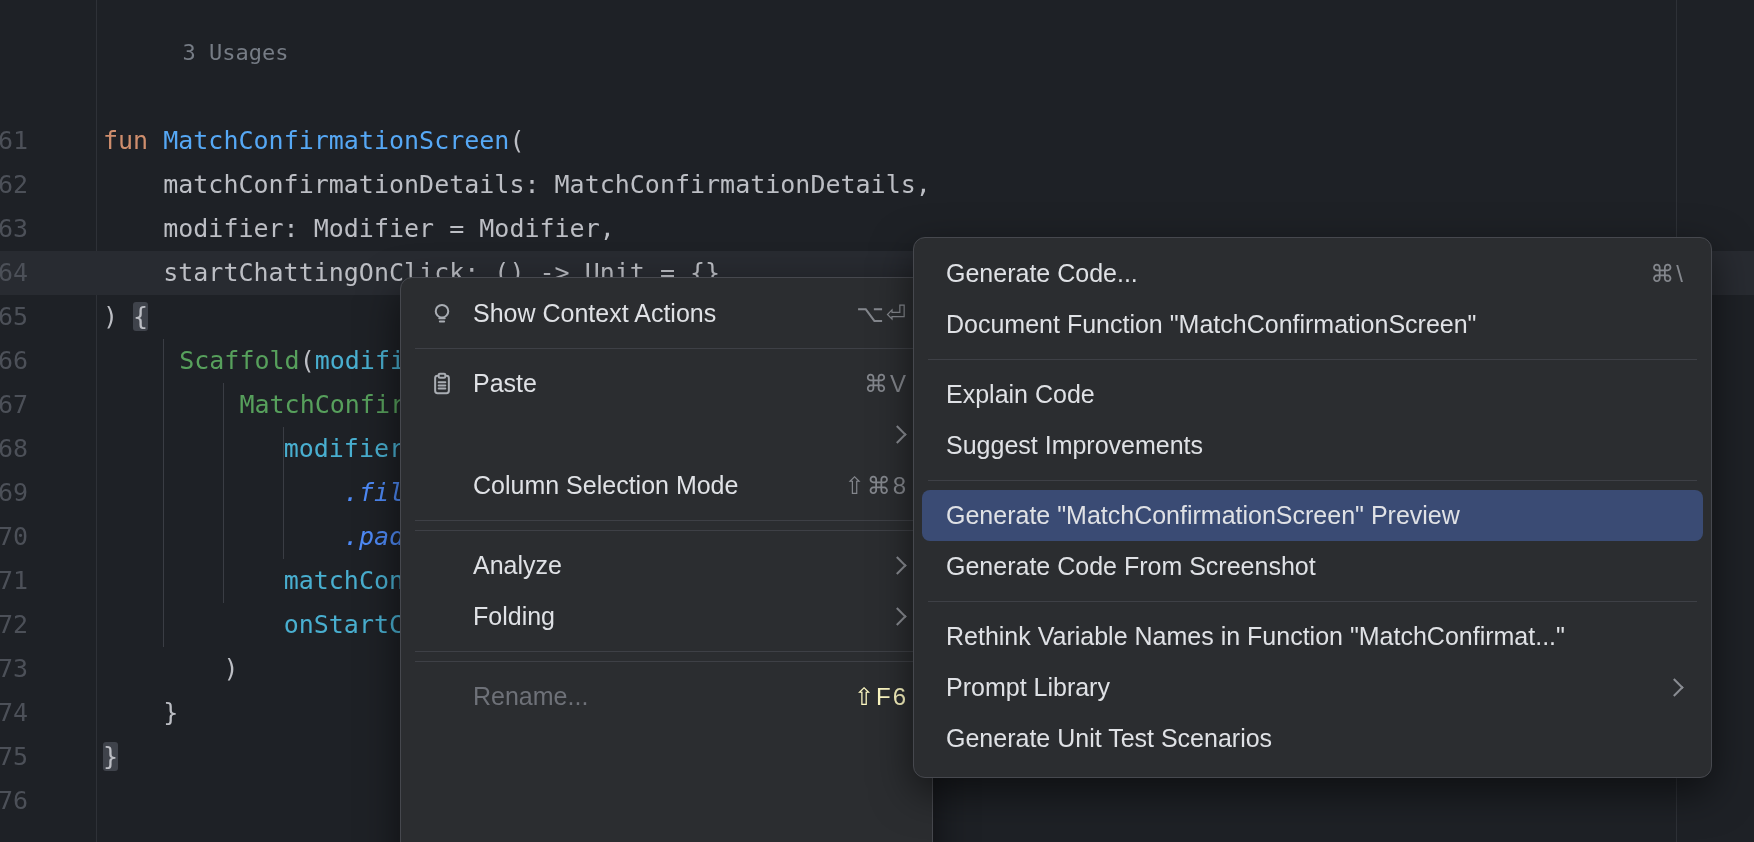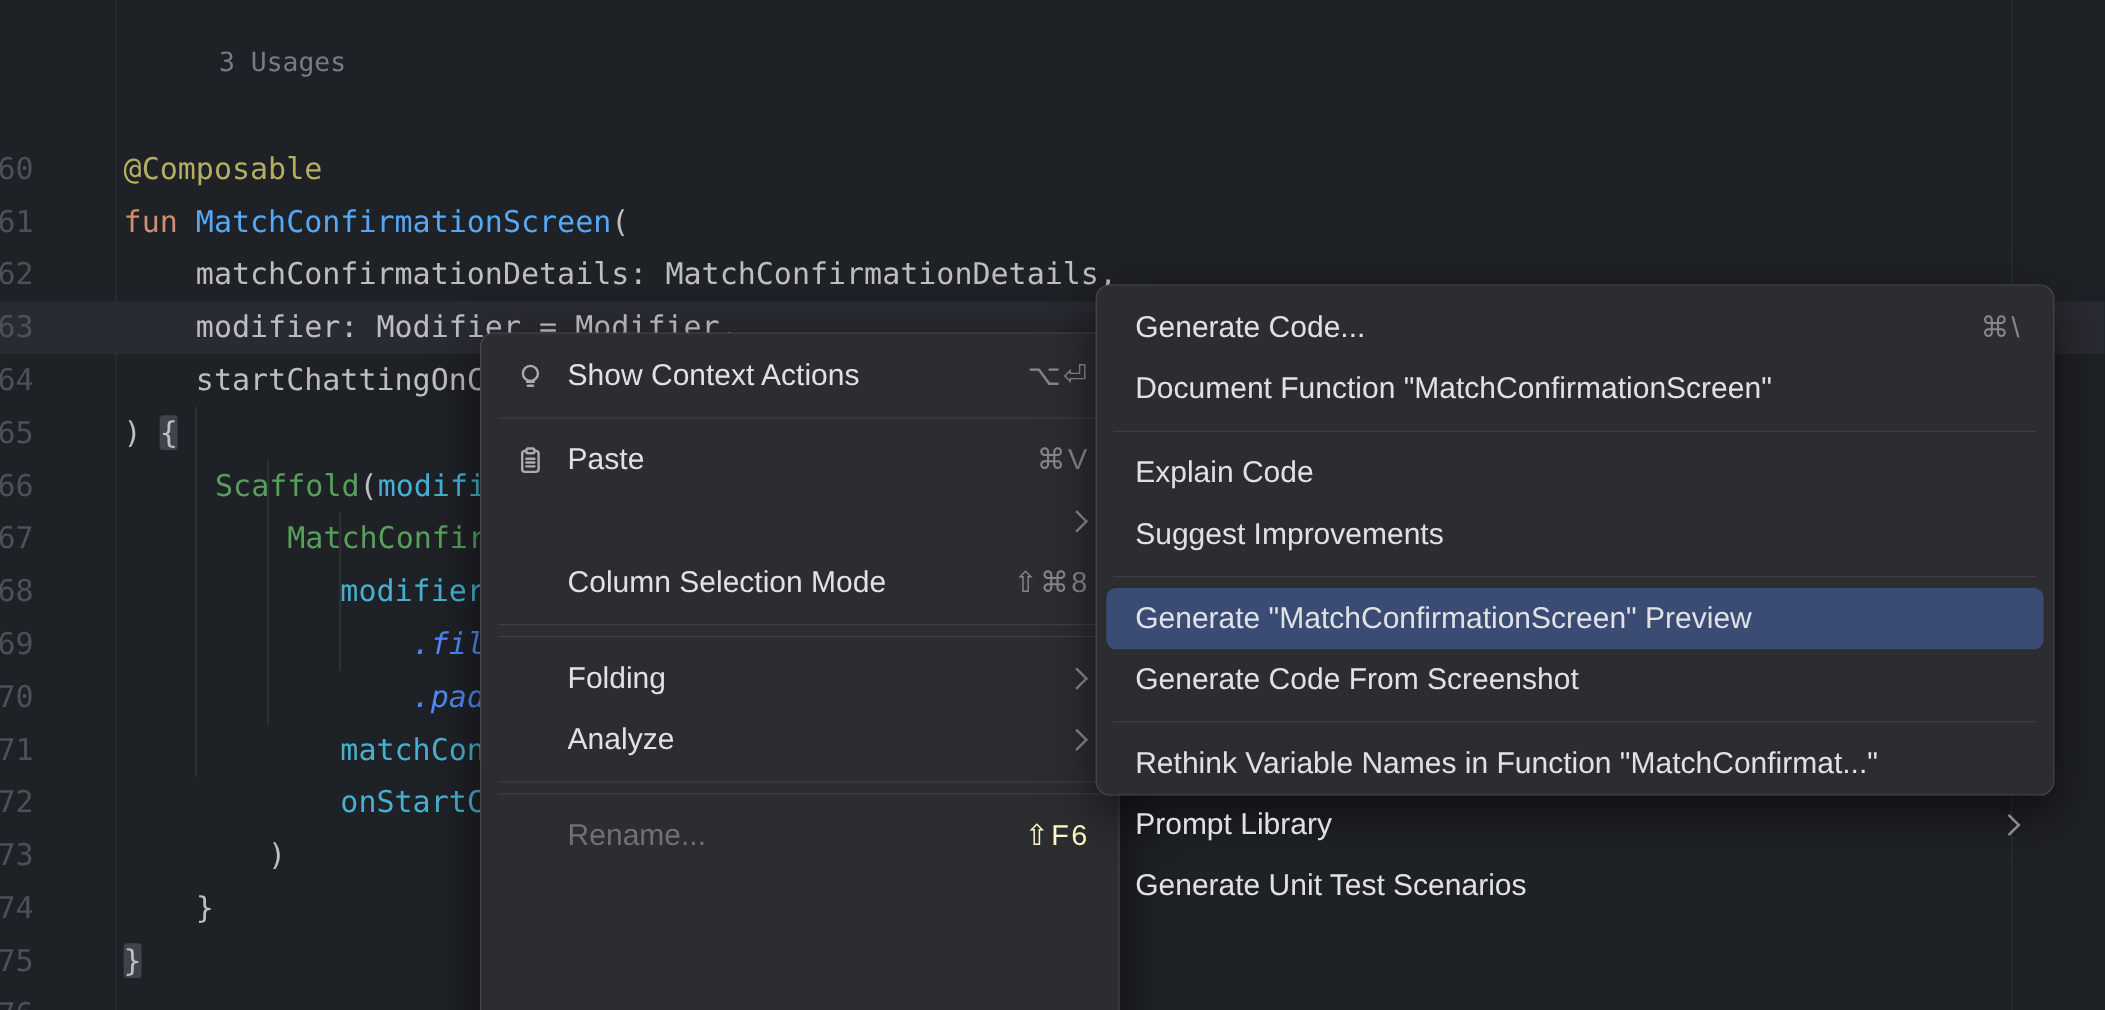--- a/index.html
+++ b/index.html
@@ -27,21 +27,21 @@
   .seg-arg{color:#49AFD0;}
   .seg-ext{color:#4E8AF7;font-style:italic;}
   .seg-brace{color:#BCBEC4;background:#3F434B;border-radius:3px;}
   #usages-row{color:#767C85;font-size:22px;}
   
   .menu{
     position:absolute;background:#2B2D30;border:1px solid #46484E;border-radius:12px;
     box-shadow:0 14px 40px rgba(0,0,0,.55);padding:10px 0;box-sizing:border-box;
   }
   #context-menu{left:400px;top:277px;width:533px;height:620px;z-index:10;}
-  #gemini-submenu{left:913px;top:237px;width:799px;height:426px;z-index:20;}
+  #gemini-submenu{left:913px;top:237px;width:799px;height:541px;z-index:20;}
   .mi{
     position:relative;display:flex;align-items:center;height:51px;
     color:#DFE1E5;font-size:25px;
   }
   #context-menu .mi{padding:0 24px 0 72px;gap:48px;}
   #gemini-submenu .mi{padding:0 26px 0 32px;}
   .mi.sel{margin:0 8px;border-radius:8px;background:#3A4B74;}
   #context-menu .mi.sel{padding:0 16px 0 64px;}
   #gemini-submenu .mi.sel{padding:0 18px 0 24px;}
   .mi.disabled{color:#6E7178;}
@@ -65,21 +65,20 @@
   <div class="vguide" id="margin-guide"></div>
   <div id="current-line-band"></div>
   <div class="indent-guide" style="left:163px;top:339px;height:308px;"></div>
   <div class="indent-guide" style="left:223px;top:383px;height:220px;"></div>
   <div class="indent-guide" style="left:283px;top:427px;height:132px;"></div>
   <div id="codepane">
     <div class="code-row" id="usages-row">
       <span>3 Usages</span>
     </div>
 
-  <div class="code-row"><span class="gut">60</span><span class="seg-ann">@Composable</span></div>
       <div class="code-row"><span class="gut">61</span><span class="seg-kw">fun </span><span class="seg-fn">MatchConfirmationScreen</span><span class="seg-pl">(</span></div>
       <div class="code-row"><span class="gut">62</span><span class="seg-pl">    matchConfirmationDetails: MatchConfirmationDetails,</span></div>
       <div class="code-row"><span class="gut">63</span><span class="seg-pl">    modifier: Modifier = Modifier,</span></div>
       <div class="code-row"><span class="gut">64</span><span class="seg-pl">    startChattingOnClick: () -&gt; Unit = {}</span></div>
       <div class="code-row"><span class="gut">65</span><span class="seg-pl">) </span><span class="seg-brace">{</span></div>
       <div class="code-row"><span class="gut">66</span><span class="seg-pl">    </span><span class="seg-call">Scaffold</span><span class="seg-pl">(</span><span class="seg-arg">modifier</span></div>
       <div class="code-row"><span class="gut">67</span><span class="seg-pl">        </span><span class="seg-call">MatchConfirm</span></div>
       <div class="code-row"><span class="gut">68</span><span class="seg-pl">            </span><span class="seg-arg">modifier</span></div>
       <div class="code-row"><span class="gut">69</span><span class="seg-pl">                </span><span class="seg-ext">.fil</span></div>
       <div class="code-row"><span class="gut">70</span><span class="seg-pl">                </span><span class="seg-ext">.pad</span></div>
@@ -117,25 +116,25 @@
     <div class="mi">
       <span class="chev"></span>
     </div>
     <div class="mi">
       <span class="label">Column Selection Mode</span>
       <span class="mshort">⇧⌘8</span>
     </div>
     <div class="sep"></div>
     <div class="sep"></div>
     <div class="mi">
-      <span class="label">Folding</span>
+      <span class="label">Analyze</span>
       <span class="chev"></span>
     </div>
     <div class="mi">
-      <span class="label">Analyze</span>
+      <span class="label">Folding</span>
       <span class="chev"></span>
     </div>
     <div class="sep"></div>
     <div class="sep"></div>
     <div class="mi disabled">
       <span class="label">Rename...</span>
       <span class="mshort">⇧F6</span>
     </div>
   </div>
 <div class="menu" id="gemini-submenu">

